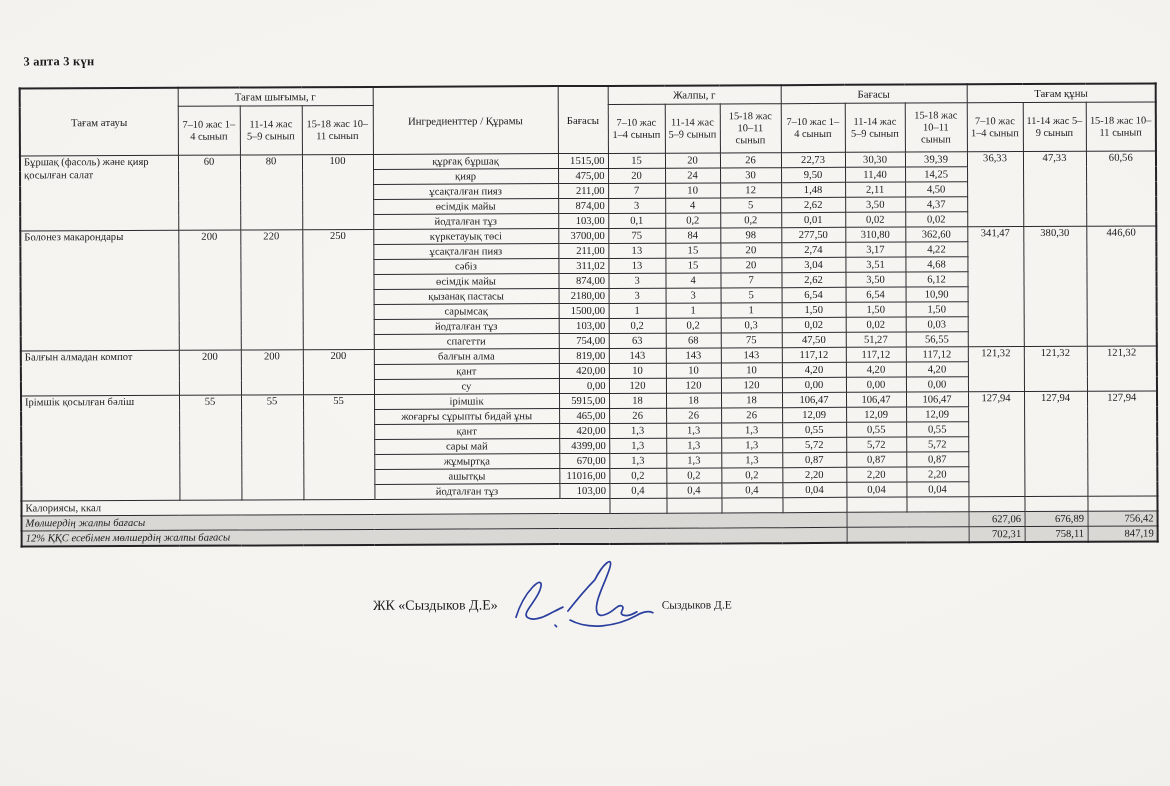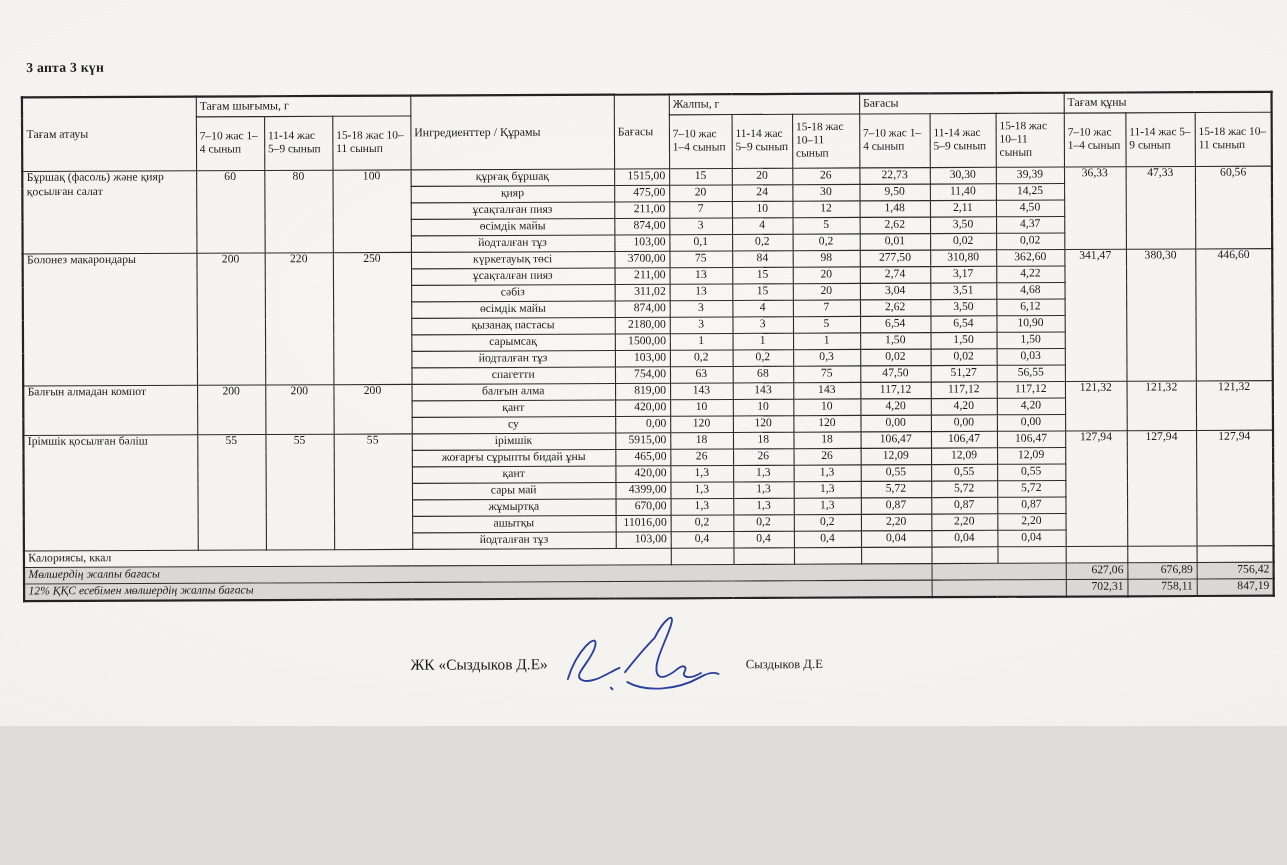--- a/index.html
+++ b/index.html
@@ -1,56 +1,56 @@
 <!DOCTYPE html>
 <html><head>
 <meta charset="utf-8">
 <style>
   html,body{margin:0;padding:0;background:#dddcd8;}
   .page{
-    position:relative;width:1170px;height:660px;overflow:hidden;
+    position:relative;width:1170px;height:786px;overflow:hidden;
     background:radial-gradient(130% 110% at 50% 42%, #f7f6f3 0%, #f3f2ef 55%, #eceae6 88%, #e4e2de 100%);
     font-family:"Liberation Serif","DejaVu Serif",serif;
     color:#1b1b1d;
   }
   .sheet{position:absolute;inset:0;transform:rotate(-0.25deg);}
   .doc-title{position:absolute;left:25px;top:52px;font-size:12.5px;font-weight:bold;letter-spacing:.2px;}
   table.menu{
     position:absolute;left:20px;top:85px;width:1136px;
     border-collapse:collapse;table-layout:fixed;
     font-size:10.6px;
   }
   table.menu th,table.menu td{
     border:1px solid #2b2b2e;padding:0 3px;overflow:hidden;
     font-weight:normal;
   }
   table.menu{border:2px solid #232326;}
   thead th{
-    font-weight:bold;text-align:left;vertical-align:middle;
+    font-weight:bold;text-align:center;vertical-align:middle;
     line-height:1.18;font-size:10.8px;padding:1px 2px;
   }
   tr.group-row th{height:17px;}
   tr.sub-row th{height:48px;font-size:10.4px;}
   tbody td{height:14px;line-height:1.05;vertical-align:middle;}
   td.dish-name{vertical-align:top;text-align:left;padding-top:1px;line-height:1.2;margin-left:24px;}
   td.ing-name{text-align:center;white-space:nowrap;}
   td.num{text-align:center;}
   td.rnum{text-align:right;padding-right:4px;}
   td.top{vertical-align:top;padding-top:1px;}
   td.calories-label{font-weight:bold;text-align:left;}
   tr.shaded td{background:#d9d8d4;}
   td.total-label{font-weight:bold;font-style:italic;text-align:left;}
   td.total-val{font-weight:bold;text-align:right;padding-right:4px;background:#f4f3f0;}
   .signature-block{
     position:absolute;left:372px;top:560px;height:90px;
     display:flex;align-items:center;
   }
   .sig-label{font-size:14px;white-space:nowrap;}
   .sig-svg{margin:0 2px 0 10px;position:relative;top:-4px;}
-  .sig-name{font-size:11.5px;white-space:nowrap;margin-left:18px;}
+  .sig-name{font-size:11.5px;white-space:nowrap;margin-left:2px;}
 </style>
 </head>
 <body>
 
 <div class="page">
   <div class="sheet">
 
     <div class="doc-title">3 апта 3 күн</div>
 
     <table class="menu">

